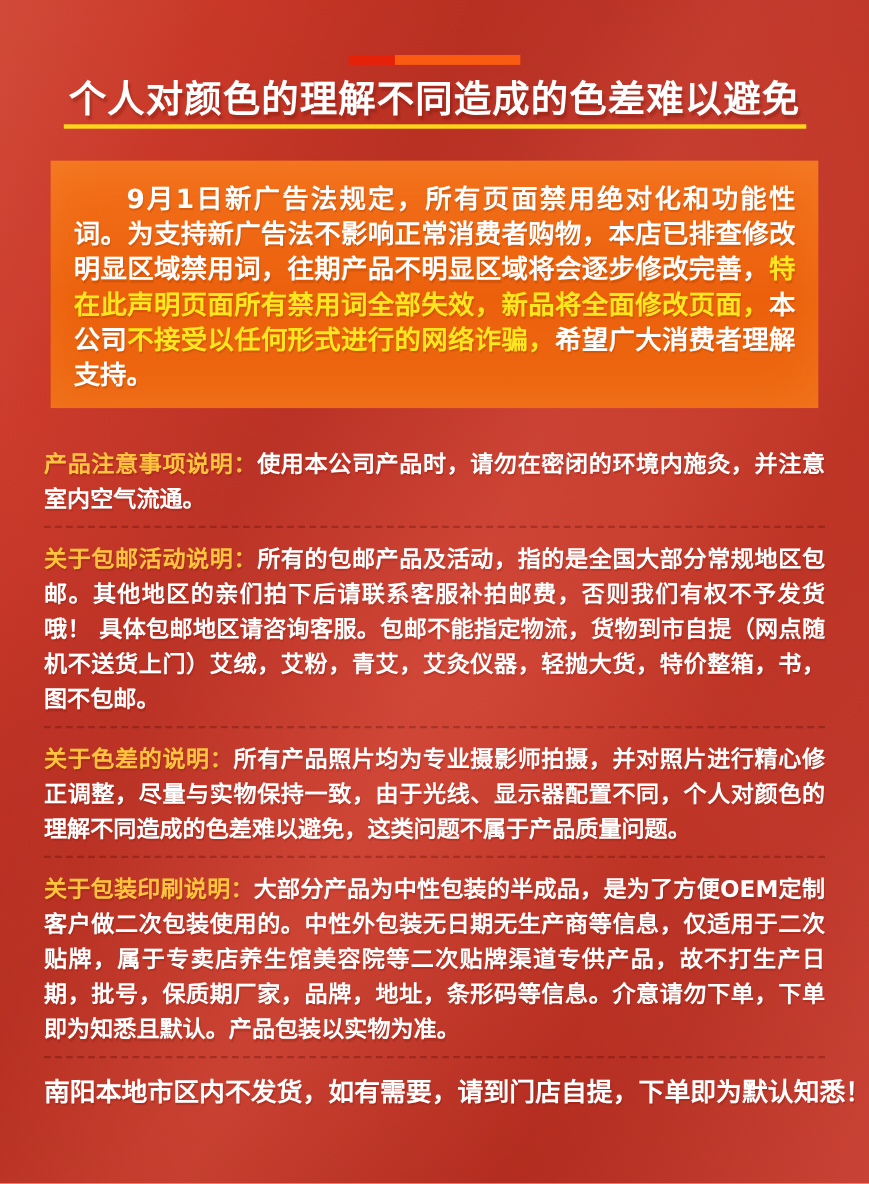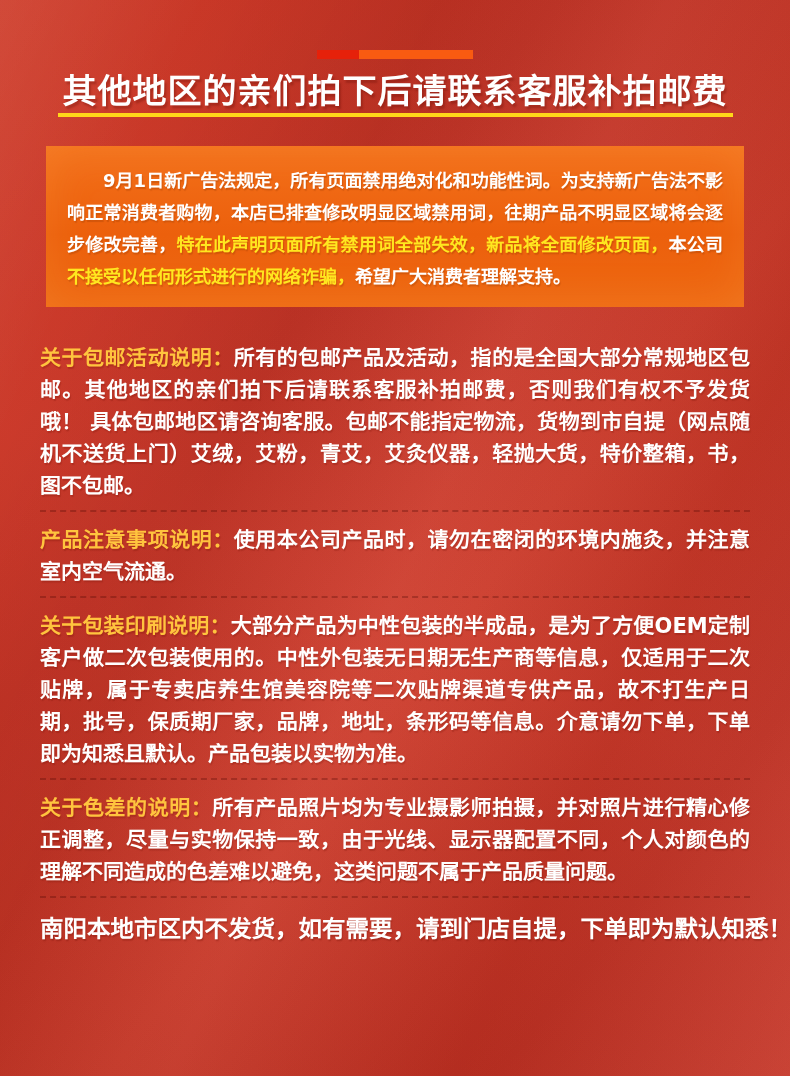--- a/index.html
+++ b/index.html
@@ -53,21 +53,21 @@
 
   .notice-box{
     width:656px;
     margin:29px auto 0;
     padding:19px 21px 14px;
     background:linear-gradient(180deg,#f3701b 0%,#ec600c 55%,#ee6812 100%);
     box-shadow:inset 0 0 46px rgba(255,186,96,0.18);
   }
   .notice-text{
     margin:0;
-    font-size:18px;line-height:32px;
+    font-size:24px;line-height:32px;
     color:#ffffff;font-weight:600;
     text-indent:2em;text-align:justify;
     text-shadow:1px 2px 1px rgba(150,55,0,0.30);
   }
   .notice-text .em{color:#ffe71f;font-weight:800;}
 
   .content{margin:35px 40px 0;}
   .section{
     margin:0;
     padding:12px 0 8px;
@@ -95,44 +95,44 @@
 <div class="page">
   <div class="inner">
 
     <div class="accent-bar">
       <span class="seg-red" style="background:#e6210a;"></span>
       <span class="seg-orange" style="background:#f95b11;"></span>
     </div>
 
 
     <div class="subtitles">
-      <span class="subtitle">其他地区的亲们拍下后请联系客服补拍邮费</span>
+      <span class="subtitle">个人对颜色的理解不同造成的色差难以避免</span>
     </div>
 
     <div class="notice-box">
       <p class="notice-text">
         <span>9月1日新广告法规定，所有页面禁用绝对化和功能性词。为支持新广告法不影响正常消费者购物，本店已排查修改明显区域禁用词，往期产品不明显区域将会逐步修改完善，</span><span class="em">特在此声明页面所有禁用词全部失效，新品将全面修改页面，</span><span>本公司</span><span class="em">不接受以任何形式进行的网络诈骗，</span><span>希望广大消费者理解支持。</span>
       </p>
     </div>
 
     <div class="content">
 
       <p class="section">
+        <span class="heading">产品注意事项说明：</span><span>使用本公司产品时，请勿在密闭的环境内施灸，并注意室内空气流通。</span>
+      </p>
+
+      <p class="section">
         <span class="heading">关于包邮活动说明：</span><span>所有的包邮产品及活动，指的是全国大部分常规地区包邮。其他地区的亲们拍下后请联系客服补拍邮费，否则我们有权不予发货哦！ 具体包邮地区请咨询客服。包邮不能指定物流，货物到市自提（网点随机不送货上门）艾绒，艾粉，青艾，艾灸仪器，轻抛大货，特价整箱，书，图不包邮。</span>
       </p>
 
       <p class="section">
-        <span class="heading">产品注意事项说明：</span><span>使用本公司产品时，请勿在密闭的环境内施灸，并注意室内空气流通。</span>
+        <span class="heading">关于色差的说明：</span><span>所有产品照片均为专业摄影师拍摄，并对照片进行精心修正调整，尽量与实物保持一致，由于光线、显示器配置不同，个人对颜色的理解不同造成的色差难以避免，这类问题不属于产品质量问题。</span>
       </p>
 
       <p class="section">
         <span class="heading">关于包装印刷说明：</span><span>大部分产品为中性包装的半成品，是为了方便OEM定制客户做二次包装使用的。中性外包装无日期无生产商等信息，仅适用于二次贴牌，属于专卖店养生馆美容院等二次贴牌渠道专供产品，故不打生产日期，批号，保质期厂家，品牌，地址，条形码等信息。介意请勿下单，下单即为知悉且默认。产品包装以实物为准。</span>
-      </p>
-
-      <p class="section">
-        <span class="heading">关于色差的说明：</span><span>所有产品照片均为专业摄影师拍摄，并对照片进行精心修正调整，尽量与实物保持一致，由于光线、显示器配置不同，个人对颜色的理解不同造成的色差难以避免，这类问题不属于产品质量问题。</span>
       </p>
 
       <p class="footer-note">南阳本地市区内不发货，如有需要，请到门店自提，下单即为默认知悉！</p>
 
     </div>
   </div>
 </div>
 
 </body></html>

